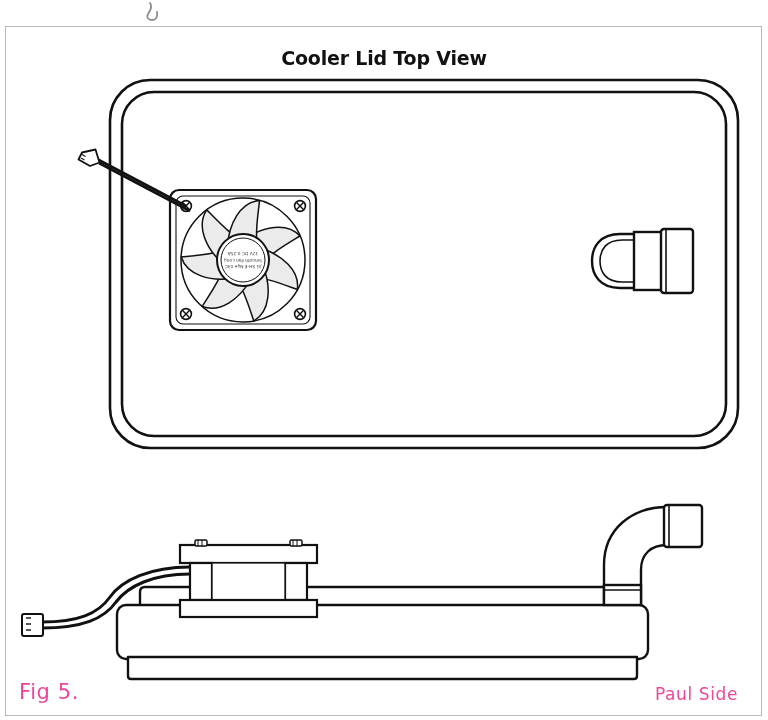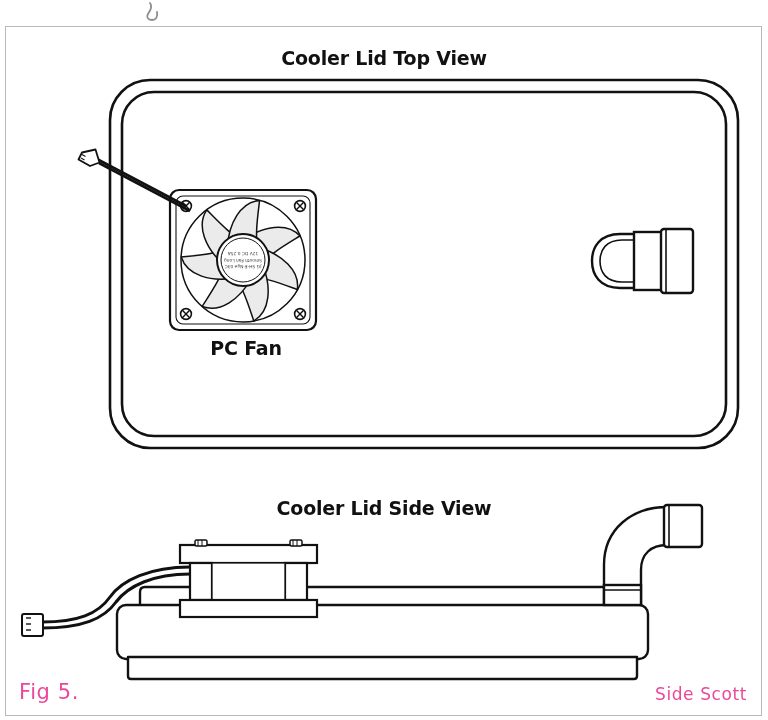--- a/index.html
+++ b/index.html
@@ -226,22 +226,20 @@
       <rect x="604" y="585" width="37" height="20" fill="#ffffff" stroke="#111111" stroke-width="2.4"></rect>
       <line x1="604" y1="590" x2="641" y2="590" stroke="#111111" stroke-width="1.6"></line>
 
       <rect x="664" y="505" width="38" height="42" rx="3" ry="3" fill="#ffffff" stroke="#111111" stroke-width="2.4"></rect>
       <line x1="669" y1="505" x2="669" y2="547" stroke="#111111" stroke-width="1.6"></line>
     </g>
   </svg>
 
   <div class="label" id="title-top">Cooler Lid Top View</div>
 
-  <div class="label" id="label-pc-fan">PC Fan</div>
-
-
-  <div class="label" id="title-side">Cooler Lid Side View</div>
+
+
 
   <div class="caption" id="fig-caption">Fig 5.</div>
 
-  <div class="caption" id="author-caption">Side Scott</div>
+  <div class="caption" id="author-caption">Paul Side</div>
 
 </div>
 
 </body></html>

